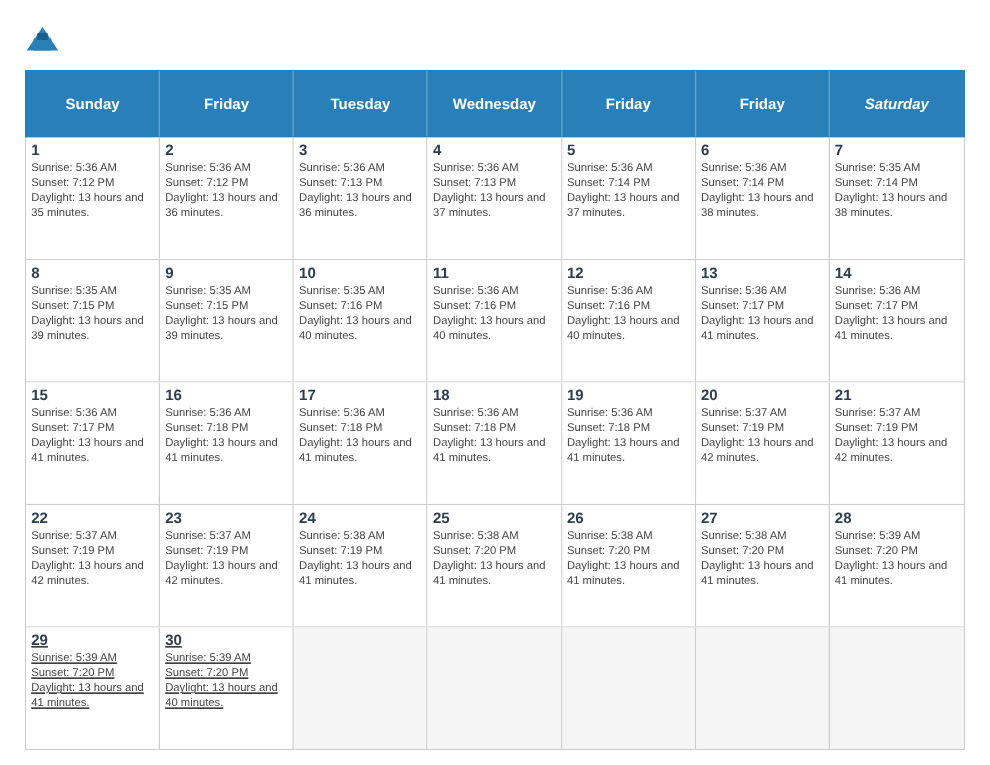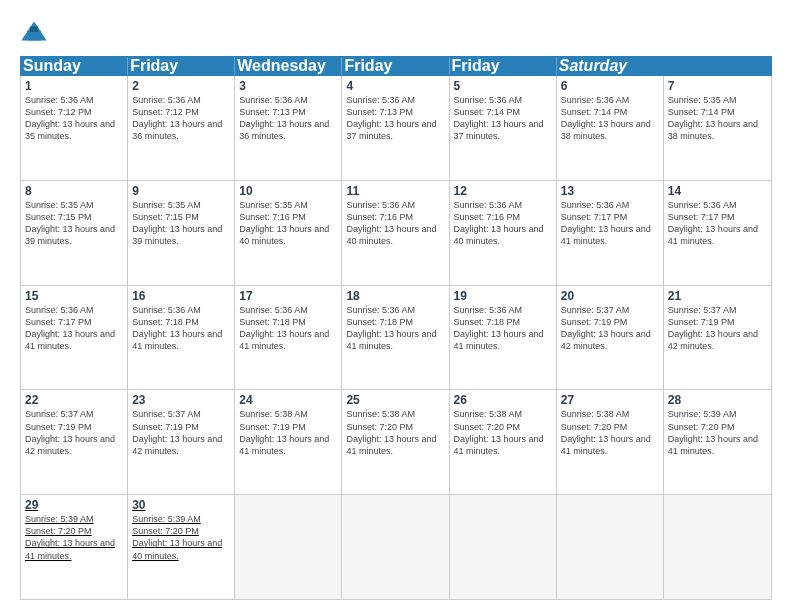--- a/index.html
+++ b/index.html
@@ -65,24 +65,24 @@
       flex-direction: column;
     }
     .cal-header {
       display: grid;
       grid-template-columns: repeat(7, 1fr);
       background: #2980b9;
       border: 1px solid #2980b9;
     }
     .cal-header-cell {
       color: #fff;
-      font-size: 16px;
-      font-weight: bold;
-      text-align: left;
-      padding: 0 2px;
+      font-size: 12px;
+      font-weight: bold;
+      text-align: center;
+      padding: 19px 2px;
       border-right: 1px solid rgba(255,255,255,0.3);
     }
     .cal-header-cell:last-child { border-right: none; font-style: italic; }
     .cal-body {
       display: flex;
       flex-direction: column;
       flex: 1;
       border-left: 1px solid #ccc;
       border-right: 1px solid #ccc;
       border-bottom: 1px solid #ccc;
@@ -135,20 +135,21 @@
     <div class="title-block">
       <div class="month-title"></div>
       <div class="location"></div>
     </div>
   </div>
 
   <div class="calendar">
     <div class="cal-header">
     <div class="cal-header-cell">Sunday</div>
         <div class="cal-header-cell">Friday</div>
+        <div class="cal-header-cell">Tuesday</div>
         <div class="cal-header-cell">Wednesday</div>
         <div class="cal-header-cell">Friday</div>
         <div class="cal-header-cell">Friday</div>
         <div class="cal-header-cell">Saturday</div>
       </div>
     <div class="cal-body">
     <div class="cal-row">
           <div class="cal-cell">
             <div class="day-num">1</div>
           <div class="cell-text">Sunrise: 5:36 AM<br>Sunset: 7:12 PM<br>Daylight: 13 hours

